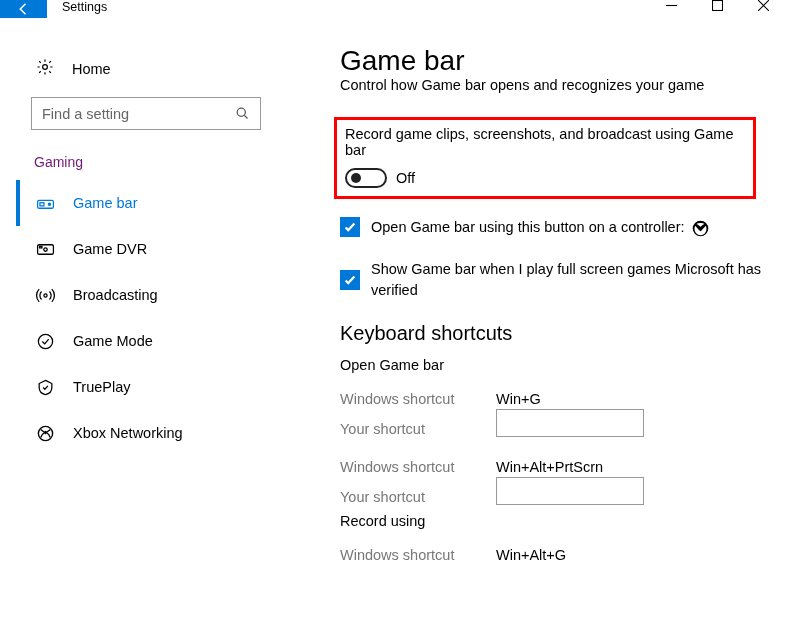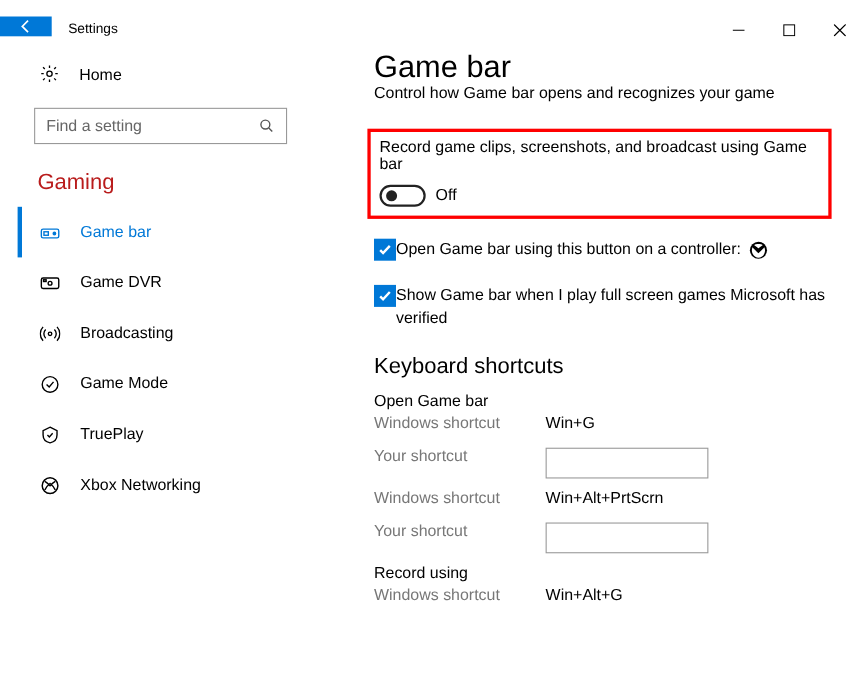--- a/index.html
+++ b/index.html
@@ -11,21 +11,21 @@
     width: 786px;
     height: 627px;
     overflow: hidden;
     position: relative;
   }
 
   
   .titlebar {
     height: 33px;
     display: flex;
-    align-items: flex-end;
+    align-items: flex-start;
     background: #fff;
   }
   .back-btn {
     width: 47px;
     background: #0078d7;
     display: flex;
     align-items: center;
     justify-content: center;
     color: #fff;
   }
@@ -72,21 +72,21 @@
     align-items: center;
     padding: 0 10px;
     color: #555;
   }
   .search-box input {
     border:none; outline:none; flex:1; font-size:14.5px; color:#333;
   }
   .search-box input::placeholder { color:#666; }
   .search-box svg { width: 15px; height:15px; stroke:#555; }
 
-  .section-label { color:#b91c1c; font-size:20px; padding: 6px 4px 10px 4px; }
+  .section-label { color:#701a75; font-size:14px; padding: 6px 4px 10px 4px; }
 
   .nav-item {
     display: flex;
     align-items: center;
     gap: 18px;
     height: 46px;
     padding-left: 6px;
     font-size: 14.5px;
     position: relative;
   }
@@ -124,34 +124,34 @@
   .toggle {
     width: 42px; height:20px; border:2px solid #222; border-radius:20px;
     position:relative;
   }
   .toggle .knob {
     width:10px; height:10px; background:#222; border-radius:50%;
     position:absolute; left:4px; top:3px;
   }
   .toggle-state { font-size:14.5px; }
 
-  .check-row { display:flex; align-items:flex-start; margin-bottom:22px;}
+  .check-row { display:flex; align-items:center; gap:11px; margin-bottom:22px;}
   .checkbox {
     width:20px; height:20px; background:#0078d7; flex-shrink:0;
     display:flex; align-items:center; justify-content:center;
   }
   .checkbox svg { width:14px; height:14px; stroke:#fff; fill:none; stroke-width:2.5;}
   .check-label { font-size:14.5px; line-height:1.4; padding-top:0;}
   .xbox-inline { display:inline-block; vertical-align:middle; width:17px; height:17px; margin-left:3px;}
 
   .section-h { font-size:20px; font-weight:400; margin: 10px 0 12px 0; }
 
   .shortcut-group { margin-bottom: 8px; }
   .shortcut-title { font-size:14.5px; margin-bottom:4px;}
-  .shortcut-row { display:flex; align-items:flex-start; height:30px; }
+  .shortcut-row { display:flex; align-items:flex-end; height:30px; }
   .shortcut-key { color:#777; font-size:14.5px; width:156px; }
   .shortcut-val { font-size:14.5px; }
   .shortcut-input {
     width:148px; height:28px; border:1px solid #999;
     padding:0 6px; font-size:14px;
   }
 </style>
 </head>
 <body>
 

